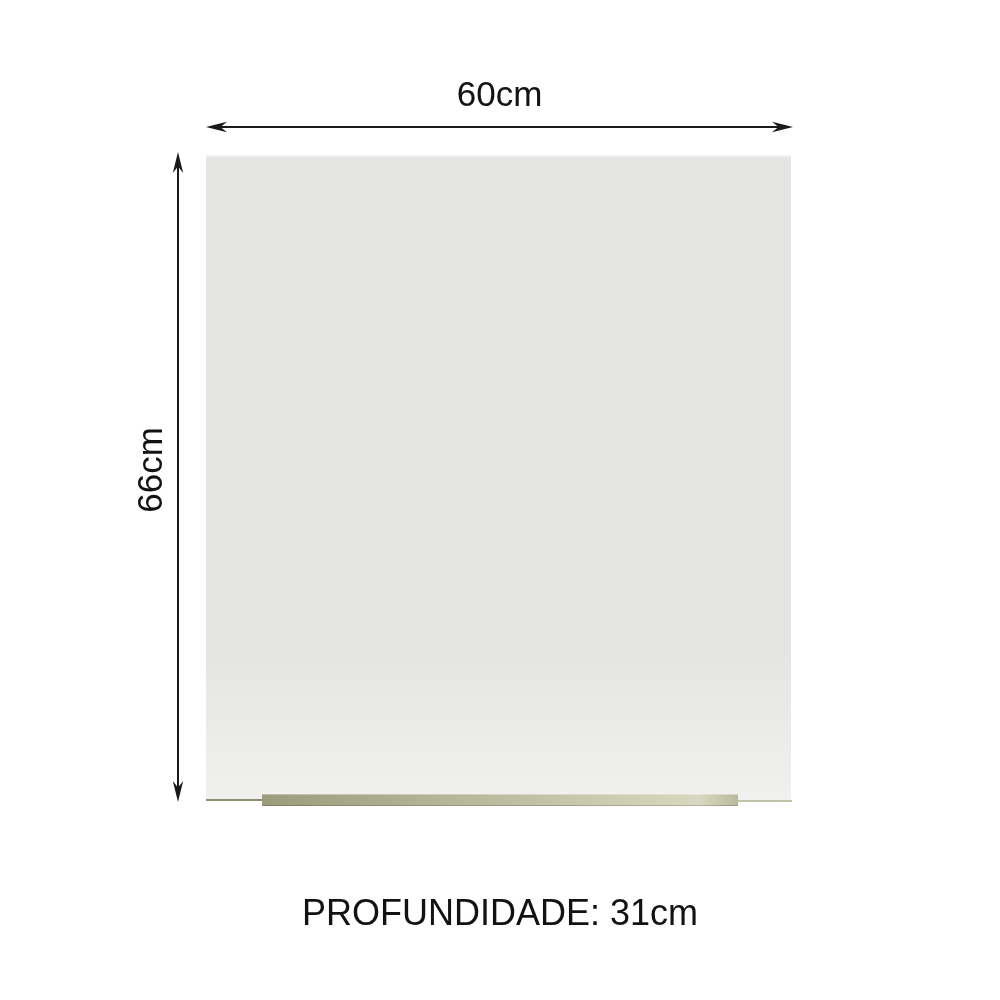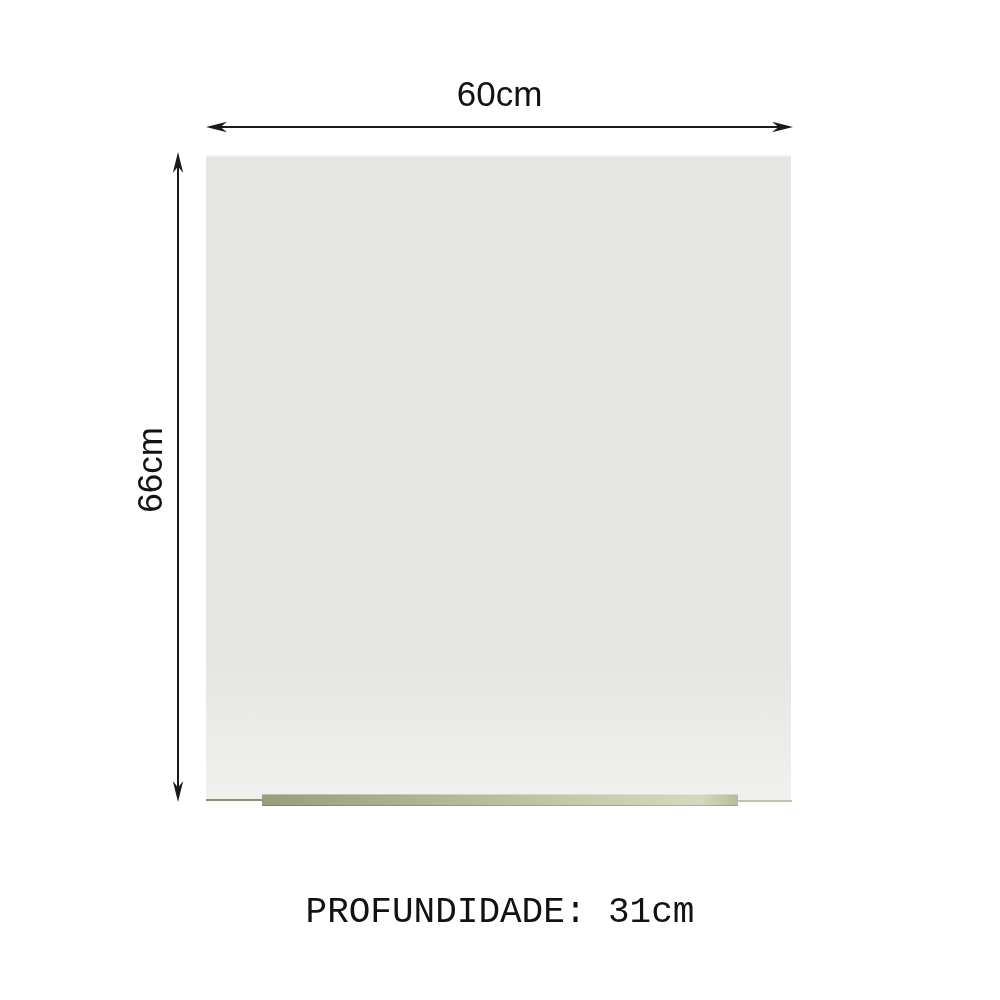--- a/index.html
+++ b/index.html
@@ -100,21 +100,20 @@
   }
   .depth-label {
     position: absolute;
     left: 0;
     top: 892px;
     width: 1000px;
     text-align: center;
     font-size: 36px;
     line-height: 42px;
     white-space: nowrap;
-    font-family: Liberation Mono, monospace;
   }
 </style>
 </head>
 <body>
 
 <div class="stage">
 
   <div class="panel"></div>
   <div class="handle-edge-left"></div>
   <div class="handle-bar"></div>

